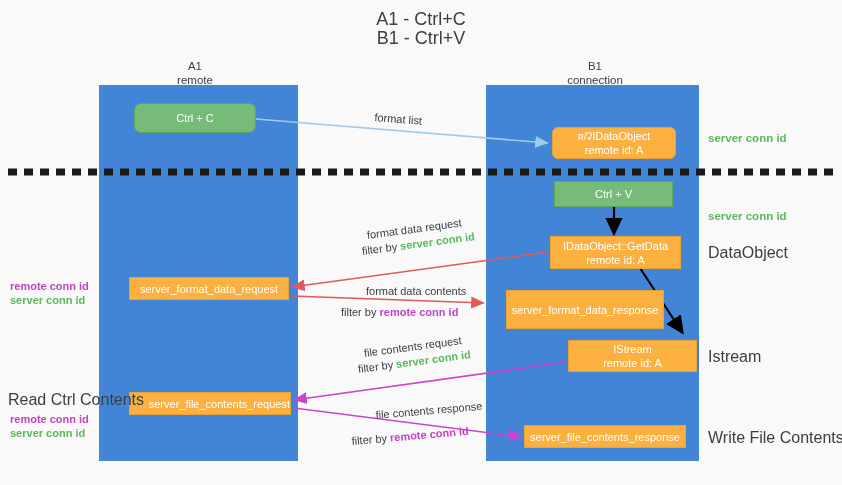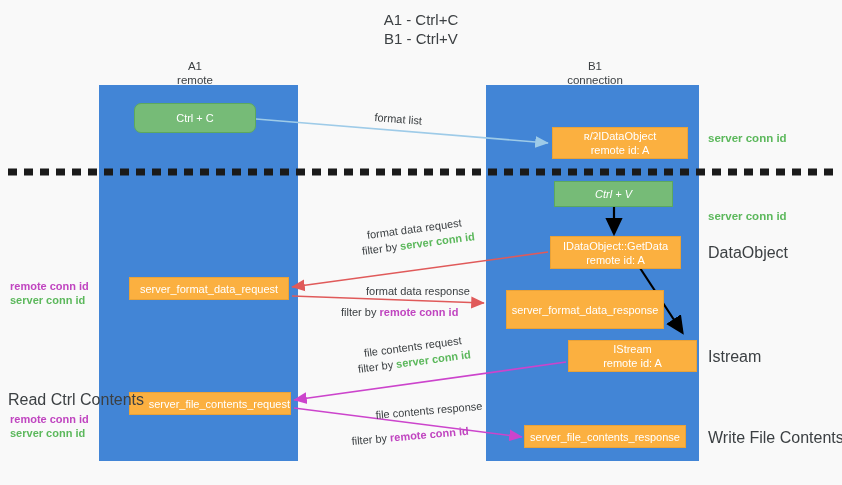--- a/index.html
+++ b/index.html
@@ -20,21 +20,21 @@
     left: 0; top: 0;
     width: 842px;
     height: 485px;
     pointer-events: none;
   }
   .title {
     position: absolute;
     left: 0; right: 0;
     text-align: center;
     color: #3c4043;
-    font-size: 15px;
+    font-size: 18px;
     line-height: 19px;
   }
   .lane {
     position: absolute;
     background: #4285d6;
   }
   .lane-head {
     position: absolute;
     text-align: center;
     color: #3c4043;
@@ -138,26 +138,26 @@
 
     <line x1="566" y1="362" x2="294" y2="400" stroke="#cc44cc" stroke-width="1.6" marker-end="url(#ah-magenta)"></line>
 
     <line x1="294" y1="408" x2="522" y2="437" stroke="#cc44cc" stroke-width="1.6" marker-end="url(#ah-magenta)"></line>
   </svg>
 
   <div class="box green" style="left:134px; top:103px; width:122px; height:30px;border-radius:7px;">
     <span>Ctrl + C</span>
   </div>
 
-  <div class="box orange" style="left:552px; top:127px; width:136px; height:32px;">
+  <div class="box orange" style="left:552px; top:127px; width:124px; height:32px;border-radius:6px;">
     <span>ʀ/ʡIDataObject</span>
     <span>remote id: A</span>
   </div>
 
-  <div class="box green" style="left:554px; top:181px; width:119px; height:26px;font-style:italic;">
+  <div class="box green" style="left:554px; top:181px; width:119px; height:26px;">
     <span>Ctrl + V</span>
   </div>
 
   <div class="box orange" style="left:550px; top:236px; width:131px; height:33px;">
     <span>IDataObject::GetData</span>
     <span>remote id: A</span>
   </div>
 
   <div class="box orange" style="left:129px; top:277px; width:160px; height:23px;">
     <span>server_format_data_request</span>
@@ -193,21 +193,21 @@
   <div class="legend purple-txt" style="left:10px; top:412px;">remote conn id</div>
   <div class="legend green-txt" style="left:10px; top:426px;">server conn id</div>
 
   <div class="arrow-label" style="left:375px; top:110px; transform:rotate(4.5deg);">format list</div>
 
   <div class="arrow-label" style="left:366px; top:228px; transform:rotate(-7.5deg);">format data request</div>
   <div class="arrow-label" style="left:361px; top:244px; transform:rotate(-7.5deg);">
     <span>filter by </span><span class="green-txt">server conn id</span>
   </div>
 
-  <div class="arrow-label" style="left:366px; top:284px;">format data response</div>
+  <div class="arrow-label" style="left:366px; top:284px;">format data contents</div>
   <div class="arrow-label" style="left:341px; top:305px;">
     <span>filter by </span><span class="purple-txt">remote conn id</span>
   </div>
 
   <div class="arrow-label" style="left:363px; top:346px; transform:rotate(-7.5deg);">file contents request</div>
   <div class="arrow-label" style="left:357px; top:362px; transform:rotate(-7.5deg);">
     <span>filter by </span><span class="green-txt">server conn id</span>
   </div>
 
   <div class="arrow-label" style="left:375px; top:408px; transform:rotate(-5deg);">file contents response</div>

